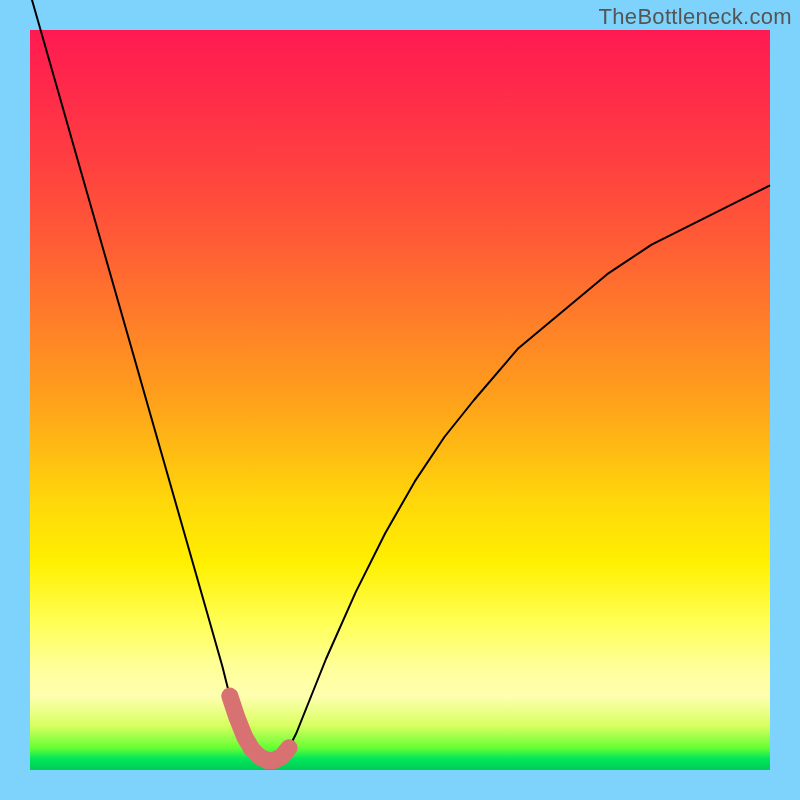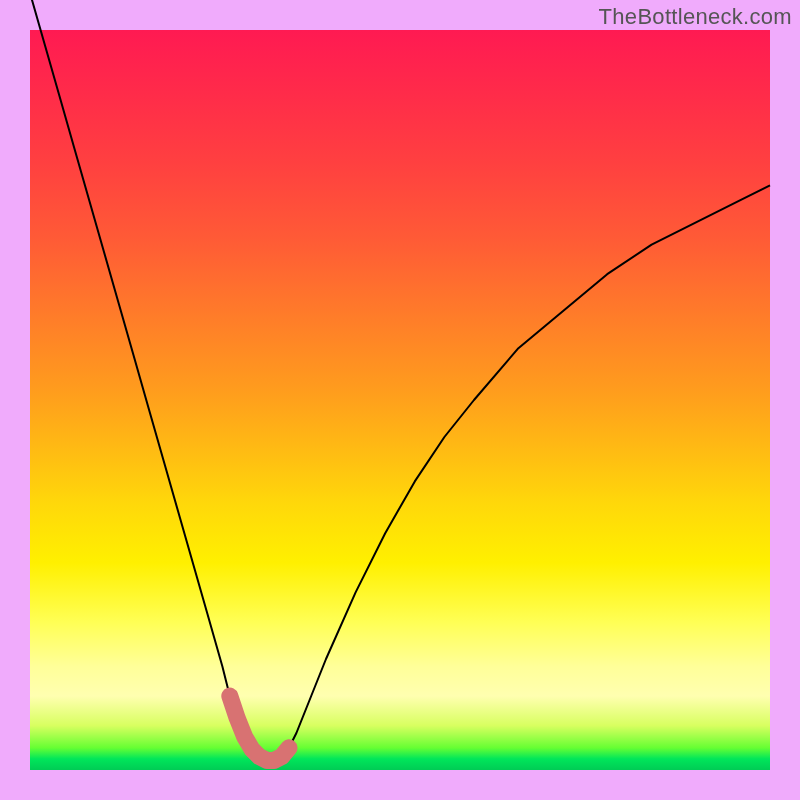--- a/index.html
+++ b/index.html
@@ -8,21 +8,21 @@
     width: 800px;
     height: 800px;
     overflow: hidden;
     background: #000;
     font-family: Arial, Helvetica, sans-serif;
   }
   .frame {
     position: relative;
     width: 800px;
     height: 800px;
-    background: #f0abfc;
+    background: #7dd3fc;
   }
   .plot-area {
     position: absolute;
     left: 30px;
     top: 30px;
     width: 740px;
     height: 740px;
     
     background: linear-gradient(to bottom,
       #ff1a52 0%,

